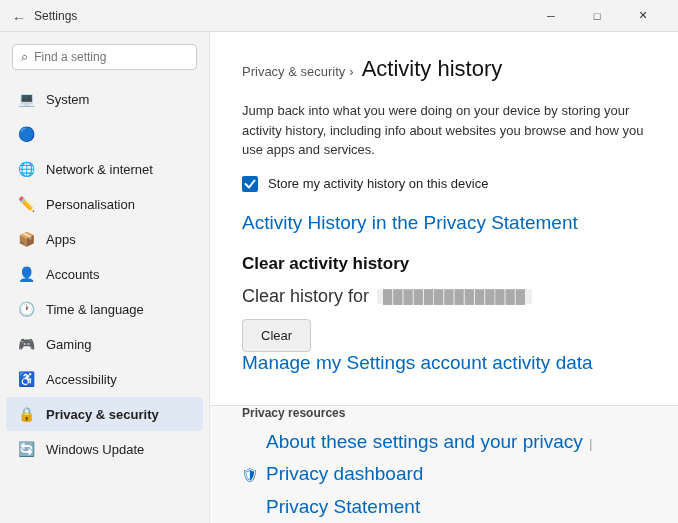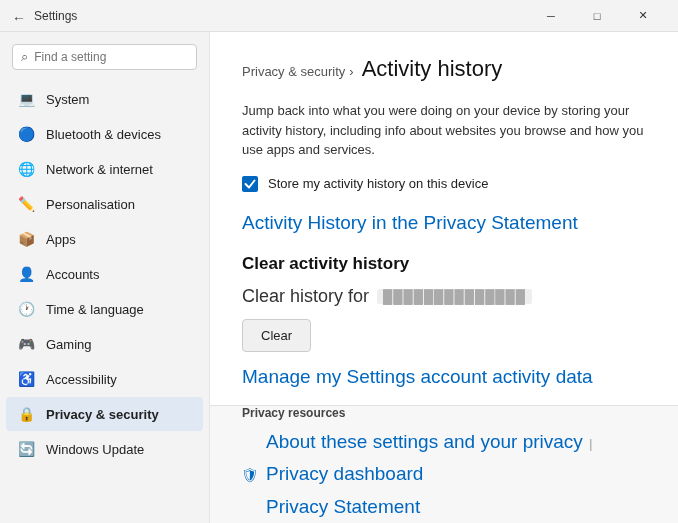--- a/index.html
+++ b/index.html
@@ -206,21 +206,20 @@
     }
     .btn-clear {
       background: #f0f0f0;
       border: 1px solid #ccc;
       border-radius: 4px;
       padding: 8px 18px;
       font-size: 13px;
       cursor: pointer;
       color: #222;
       display: block;
-      margin-bottom: 14px;
     }
     .footer-section {
       background: #f7f7f7;
       border-top: 1px solid #e0e0e0;
       padding: 0 32px;
       font-size: 12px;
     }
     .footer-title {
       font-size: 12px;
       font-weight: 600;
@@ -279,21 +278,20 @@
       <span class="sidebar-search-icon">⌕</span>
       <input type="text" placeholder="Find a setting" style="">
     </div>
     <div id="sidebar-items-container">
         <div class="sidebar-item">
           <span class="icon">💻</span>
           <span>System</span>
         </div>
         <div class="sidebar-item">
           <span class="icon">🔵</span>
-          <span>Bluetooth &amp; devices</span>
         </div>
         <div class="sidebar-item">
           <span class="icon">🌐</span>
           <span>Network &amp; internet</span>
         </div>
         <div class="sidebar-item">
           <span class="icon">✏️</span>
           <span>Personalisation</span>
         </div>
         <div class="sidebar-item">

